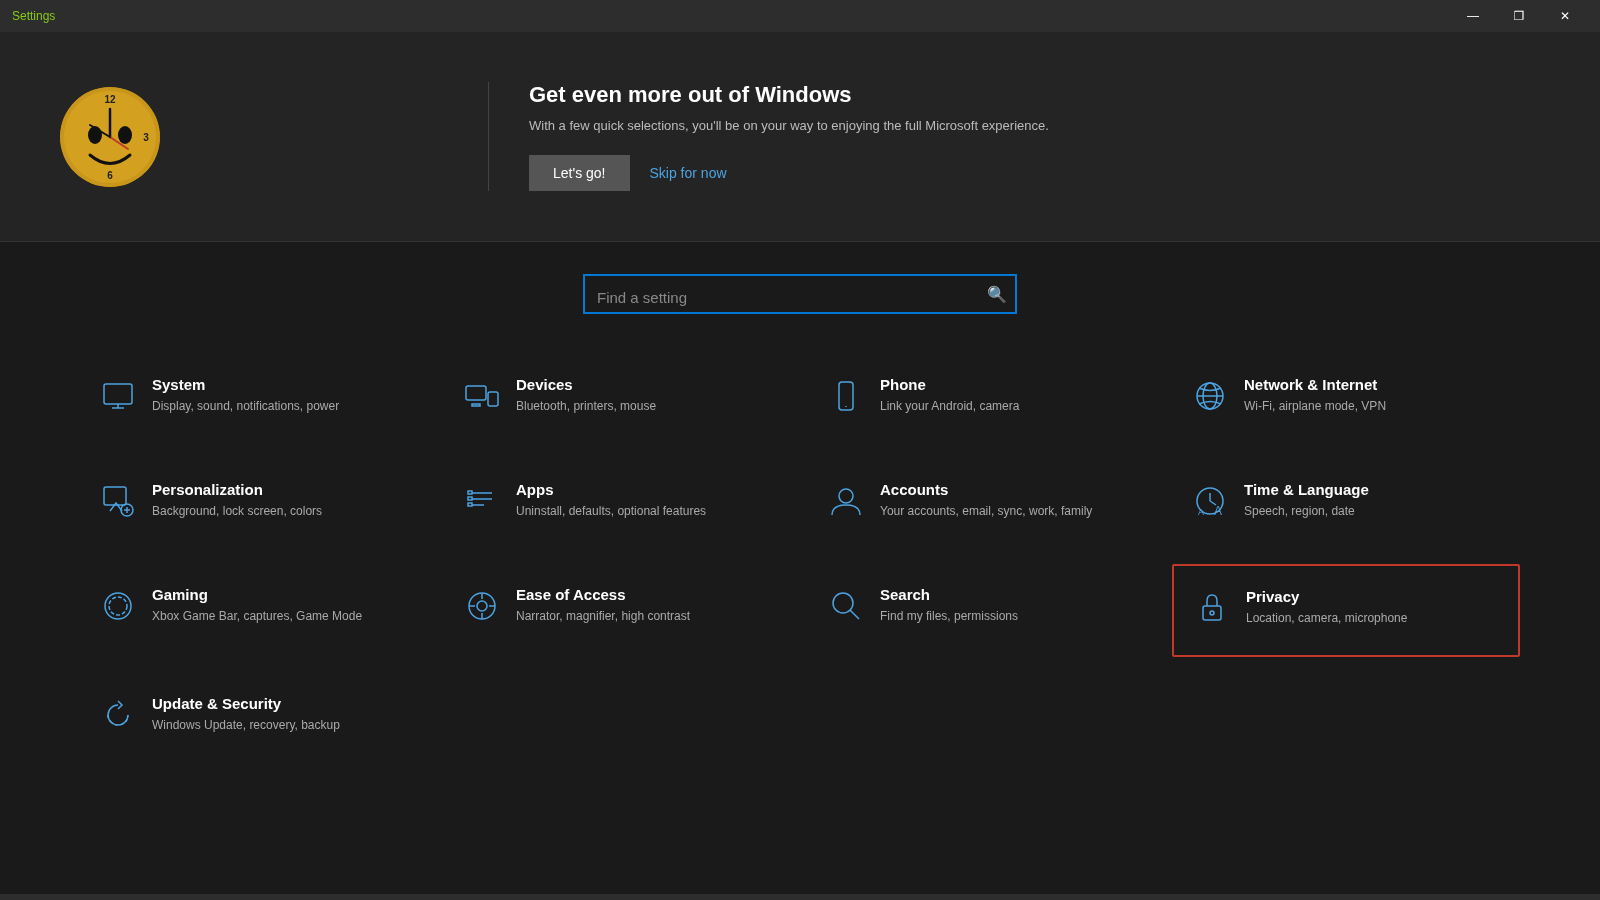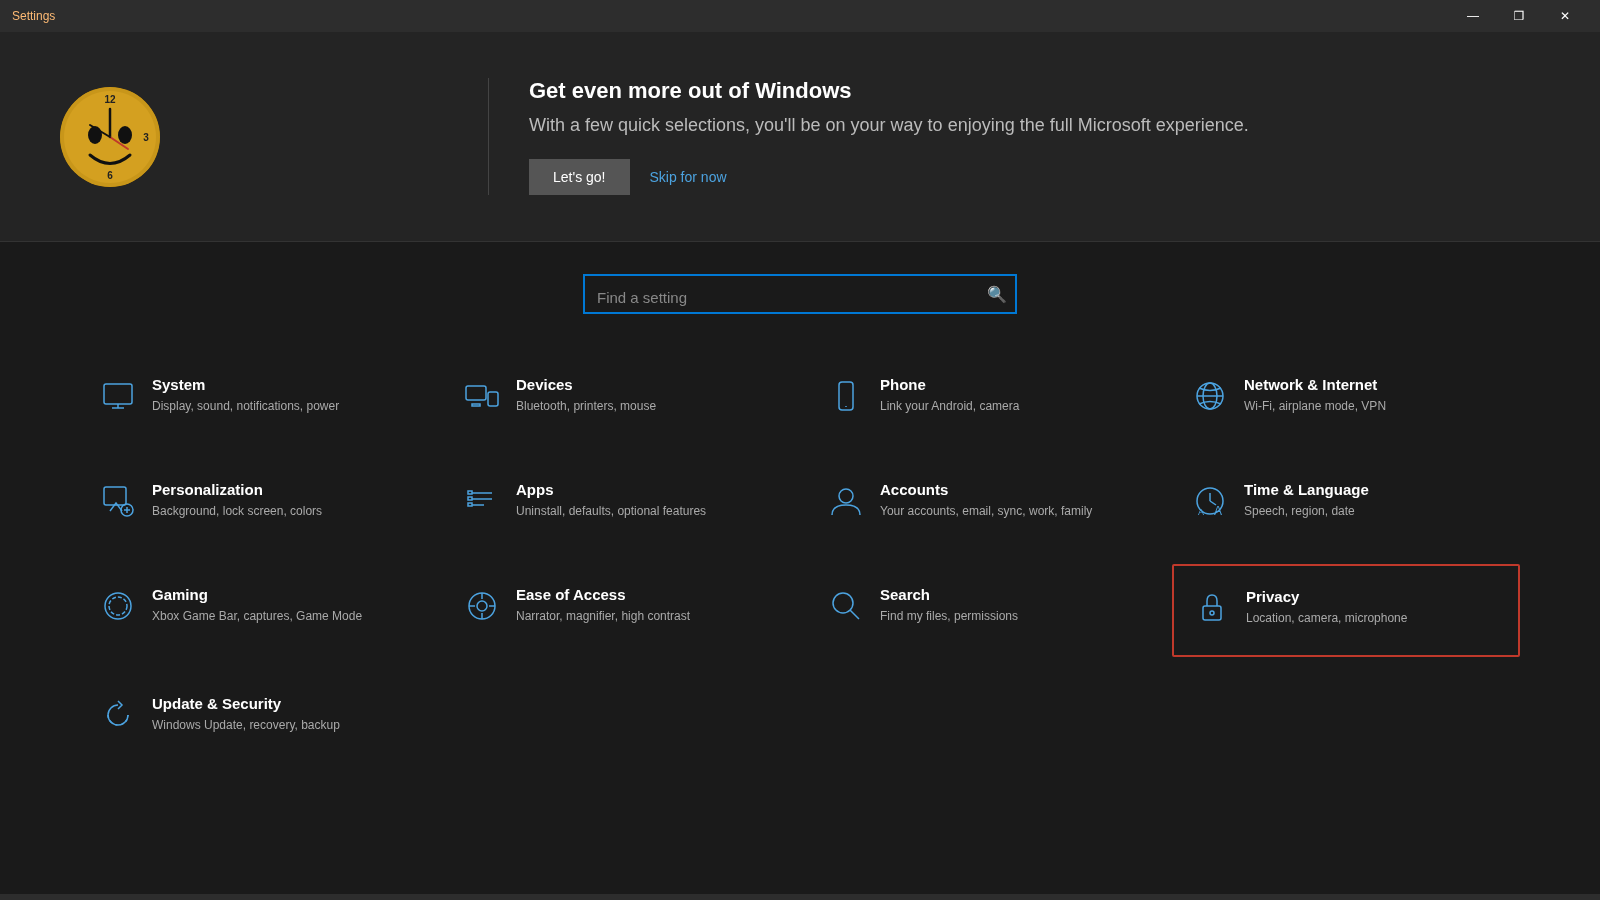--- a/index.html
+++ b/index.html
@@ -17,21 +17,21 @@
     .title-bar {
       background: #2d2d2d;
       height: 32px;
       display: flex;
       align-items: center;
       padding: 0 12px;
       justify-content: space-between;
     }
     .title-bar-title {
       font-size: 12px;
-      color: #fdba74;
+      color: #84cc16;
     }
     .title-bar-controls {
       display: flex;
       gap: 0;
     }
     .title-bar-btn {
       width: 46px;
       height: 32px;
       display: flex;
       align-items: center;
@@ -95,21 +95,21 @@
       flex: 1;
       padding-left: 40px;
       border-left: 1px solid #444;
     }
     .promo-title {
       font-size: 22px;
       font-weight: 700;
       margin-bottom: 8px;
     }
     .promo-subtitle {
-      font-size: 18px;
+      font-size: 13px;
       color: #bbb;
       margin-bottom: 20px;
       line-height: 1.5;
     }
     .promo-actions {
       display: flex;
       align-items: center;
       gap: 20px;
     }
     .btn-lets-go {

